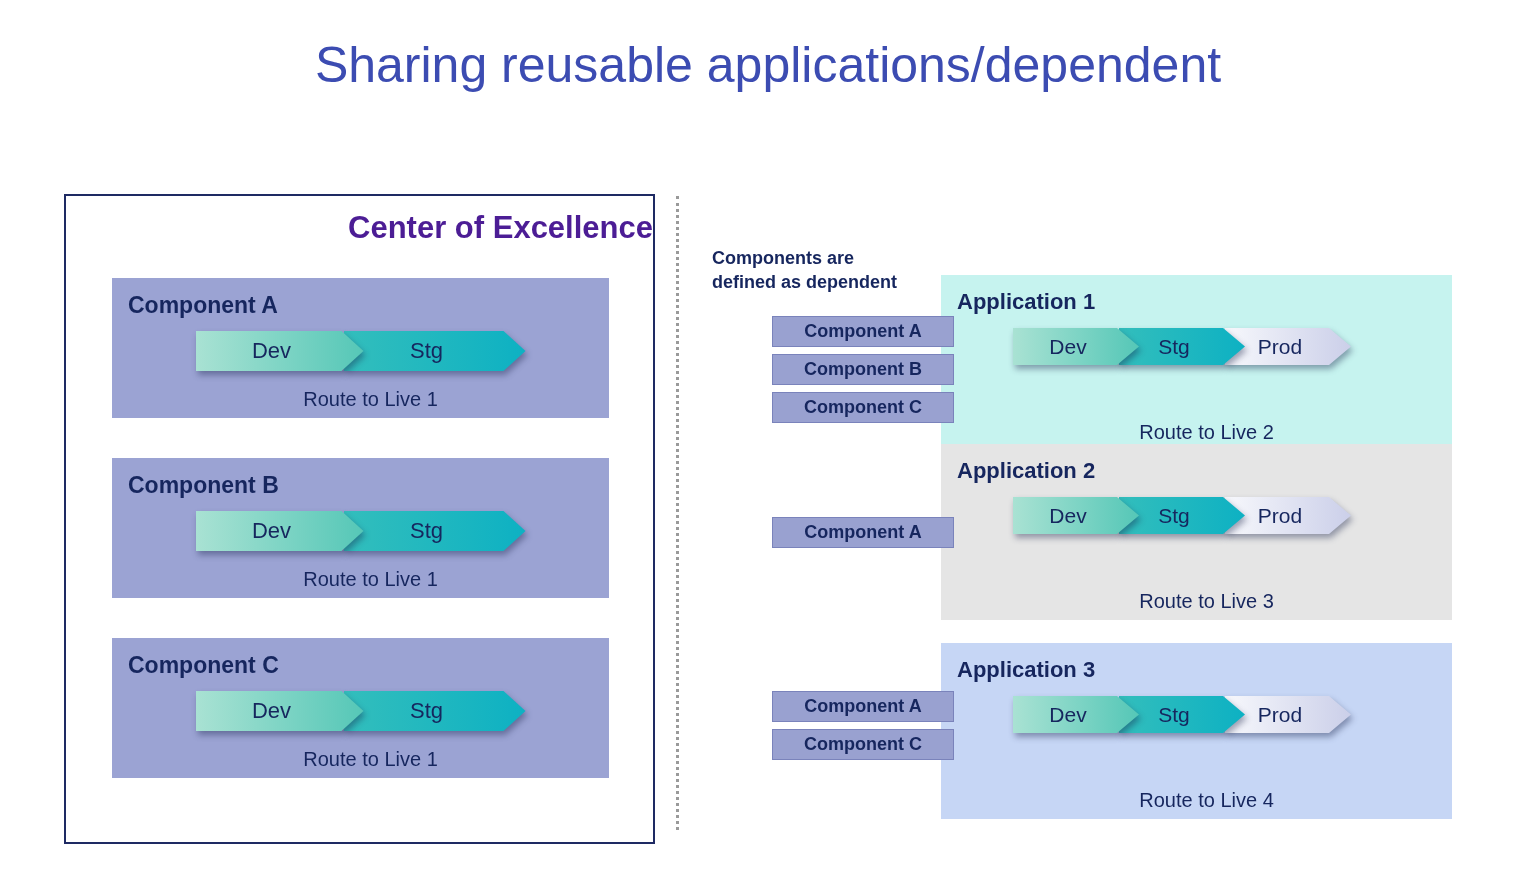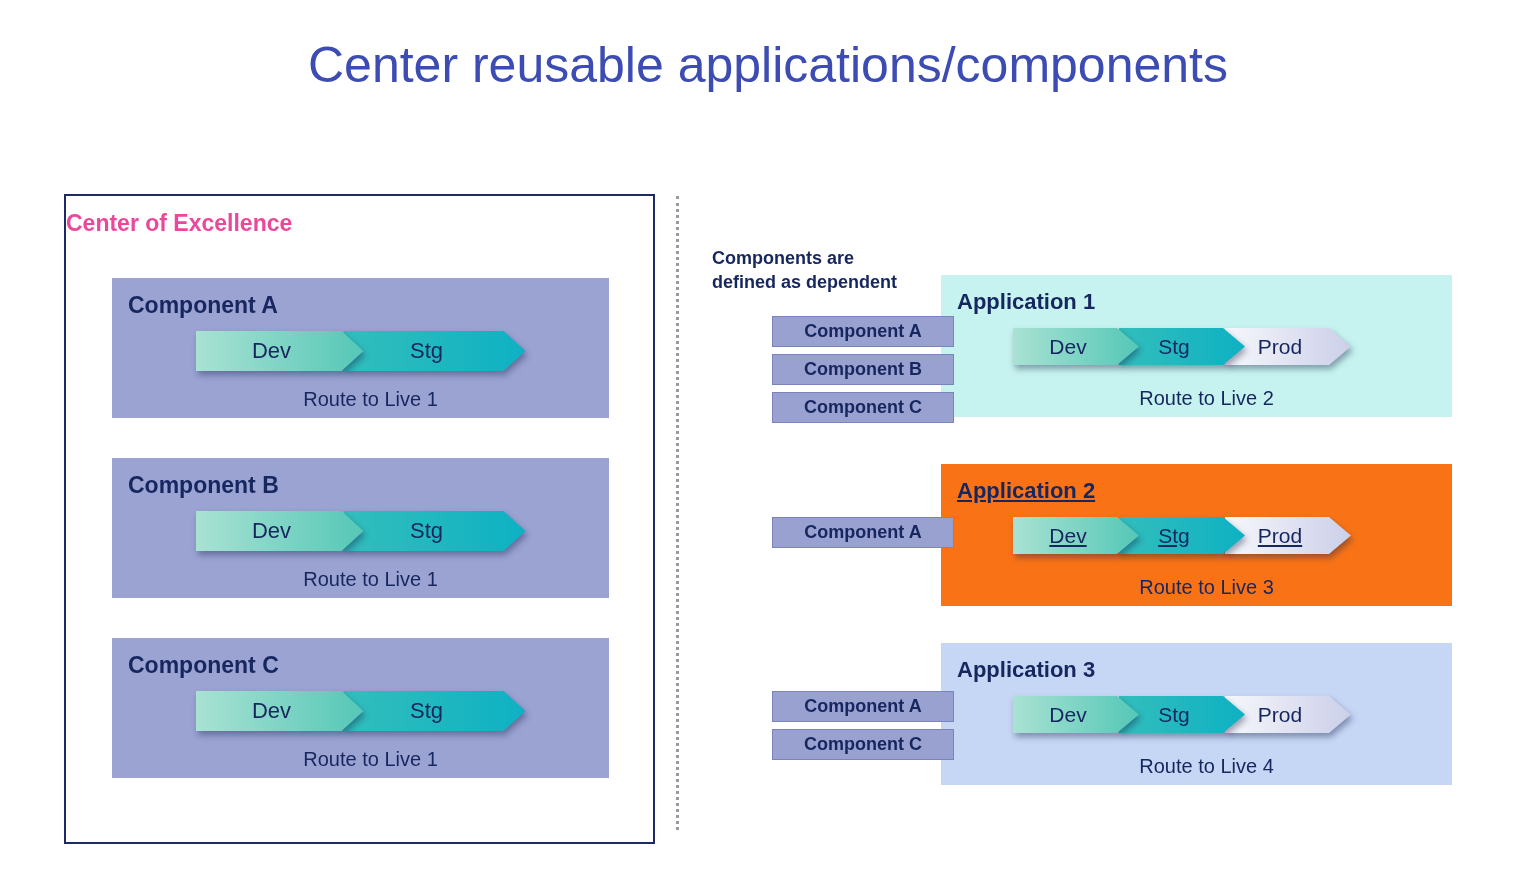--- a/index.html
+++ b/index.html
@@ -25,24 +25,24 @@
   
   .coe-panel {
     position: absolute;
     left: 64px; top: 194px;
     width: 591px; height: 650px;
     border: 2px solid #1e2a63;
     background: #ffffff;
   }
   .coe-title {
     margin-top: 14px;
-    text-align: left;
-    font-size: 23px;
-    font-weight: bold;
-    color: #ec4899;
+    text-align: right;
+    font-size: 31px;
+    font-weight: bold;
+    color: #4c1d95;
   }
   .component-card {
     position: absolute;
     left: 46px;
     width: 497px; height: 140px;
     background: #9ba3d3;
   }
   .card-0 { top: 82px; }
   .card-1 { top: 262px; }
   .card-2 { top: 442px; }
@@ -115,24 +115,24 @@
     width: 232px;
     font-size: 18px;
     font-weight: bold;
     line-height: 1.35;
     color: #16265e;
   }
 
   .app {
     position: absolute;
     left: 941px;
-    width: 511px; height: 142px;
+    width: 511px; height: 176px;
   }
   .app-0 { top: 275px; background: #c6f3ef; }
-  .app-1 { top: 464px; background: #f97316; text-decoration: underline; }
+  .app-1 { top: 444px; background: #e5e5e5; }
   .app-2 { top: 635px; background: #c6d6f5; margin-top: 8px; }
   .app-name {
     padding: 14px 0 0 16px;
     font-size: 22px;
     font-weight: bold;
     color: #16265e;
   }
   .app .pipeline {
     justify-content: flex-start;
     padding-left: 72px;
@@ -156,21 +156,21 @@
   .chip-0 { top: 316px; }
   .chip-1 { top: 354px; }
   .chip-2 { top: 392px; }
   .chip-3 { top: 517px; }
   .chip-4 { top: 691px; }
   .chip-5 { top: 729px; }
 </style>
 </head>
 <body>
 
-<div class="page-title">Center reusable applications/components</div>
+<div class="page-title">Sharing reusable applications/dependent</div>
 
 <section class="coe-panel">
   <h2 class="coe-title">Center of Excellence</h2>
 
   <div class="component-card card-0">
     <div class="card-name">Component A</div>
     <div class="pipeline">
       <div class="arrow dev size-l">
         <div class="shape">
             <span>Dev</span>

